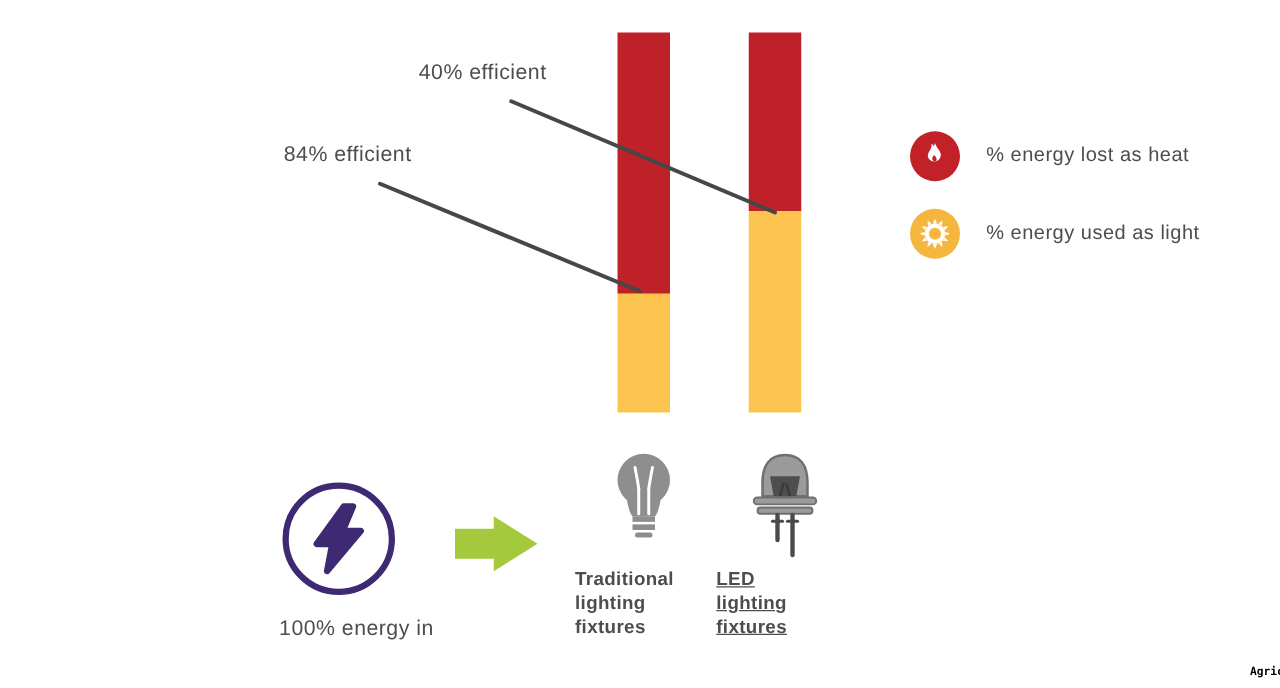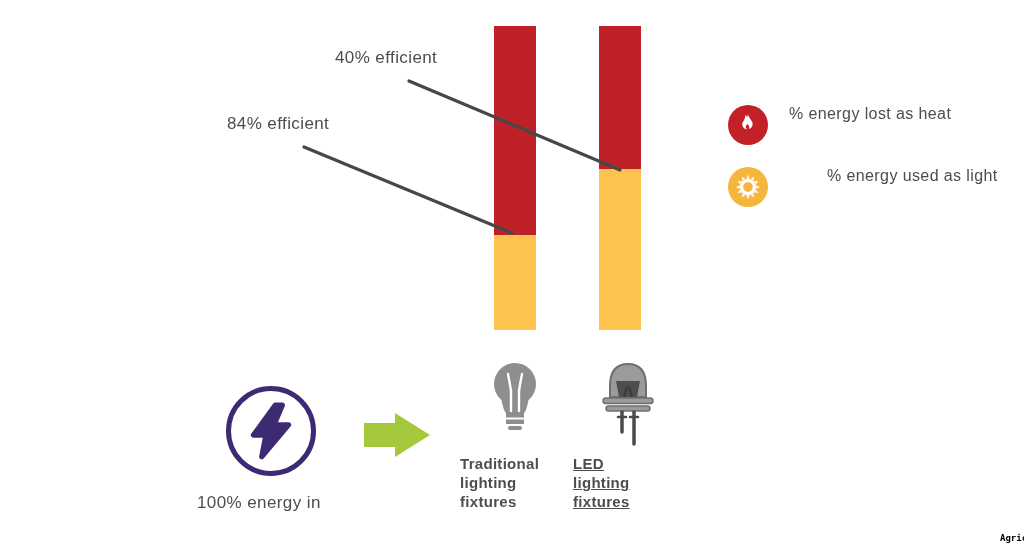--- a/index.html
+++ b/index.html
@@ -17,35 +17,35 @@
 
   
   .annot { position:absolute; color:#4d4d4d; font-size:17px; letter-spacing:0.4px; white-space:nowrap; }
   .annot-40 { left:303px; top:48px; }
   .annot-20 { left:195px; top:114px; }
 
   
   .lines-overlay { position:absolute; left:0; top:0; pointer-events:none; }
 
   
-  .legend-row { position:absolute; left:696px; display:flex; align-items:flex-start; }
+  .legend-row { position:absolute; left:696px; display:flex; align-items:center; }
   .legend-row-heat { top:105px; }
-  .legend-row-light { top:167px;gap:38px; }
+  .legend-row-light { top:167px; }
   .legend-chip { width:40px; height:40px; border-radius:50%; display:flex; align-items:center; justify-content:center; flex:0 0 auto; }
   .chip-heat  { background:#c12127; }
   .chip-light { background:#f5b63e; }
   .legend-label { margin-left:21px; color:#4d4d4d; font-size:16px; letter-spacing:0.4px; white-space:nowrap; }
 
   
   .energy-circle {
     position:absolute; left:194px; top:386px; width:80px; height:80px;
     border:5px solid #3e2a73; border-radius:50%;
     display:flex; align-items:center; justify-content:center;
   }
-  .energy-in-label { position:absolute; left:165px; top:493px; width:150px; text-align:left;
+  .energy-in-label { position:absolute; left:165px; top:493px; width:150px; text-align:right;
     color:#4d4d4d; font-size:17px; letter-spacing:0.4px; }
 
   .arrow-wrap { position:absolute; left:330px; top:410px; }
 
   .fixture-icon { position:absolute; }
   .icon-bulb { left:453px; top:361px; }
   .icon-led  { left:568px; top:360px; }
 
   .fixture-label { position:absolute; top:454px; width:110px; 
     color:#4d4d4d; font-weight:bold; font-size:15px; line-height:19px; letter-spacing:0.3px; }

